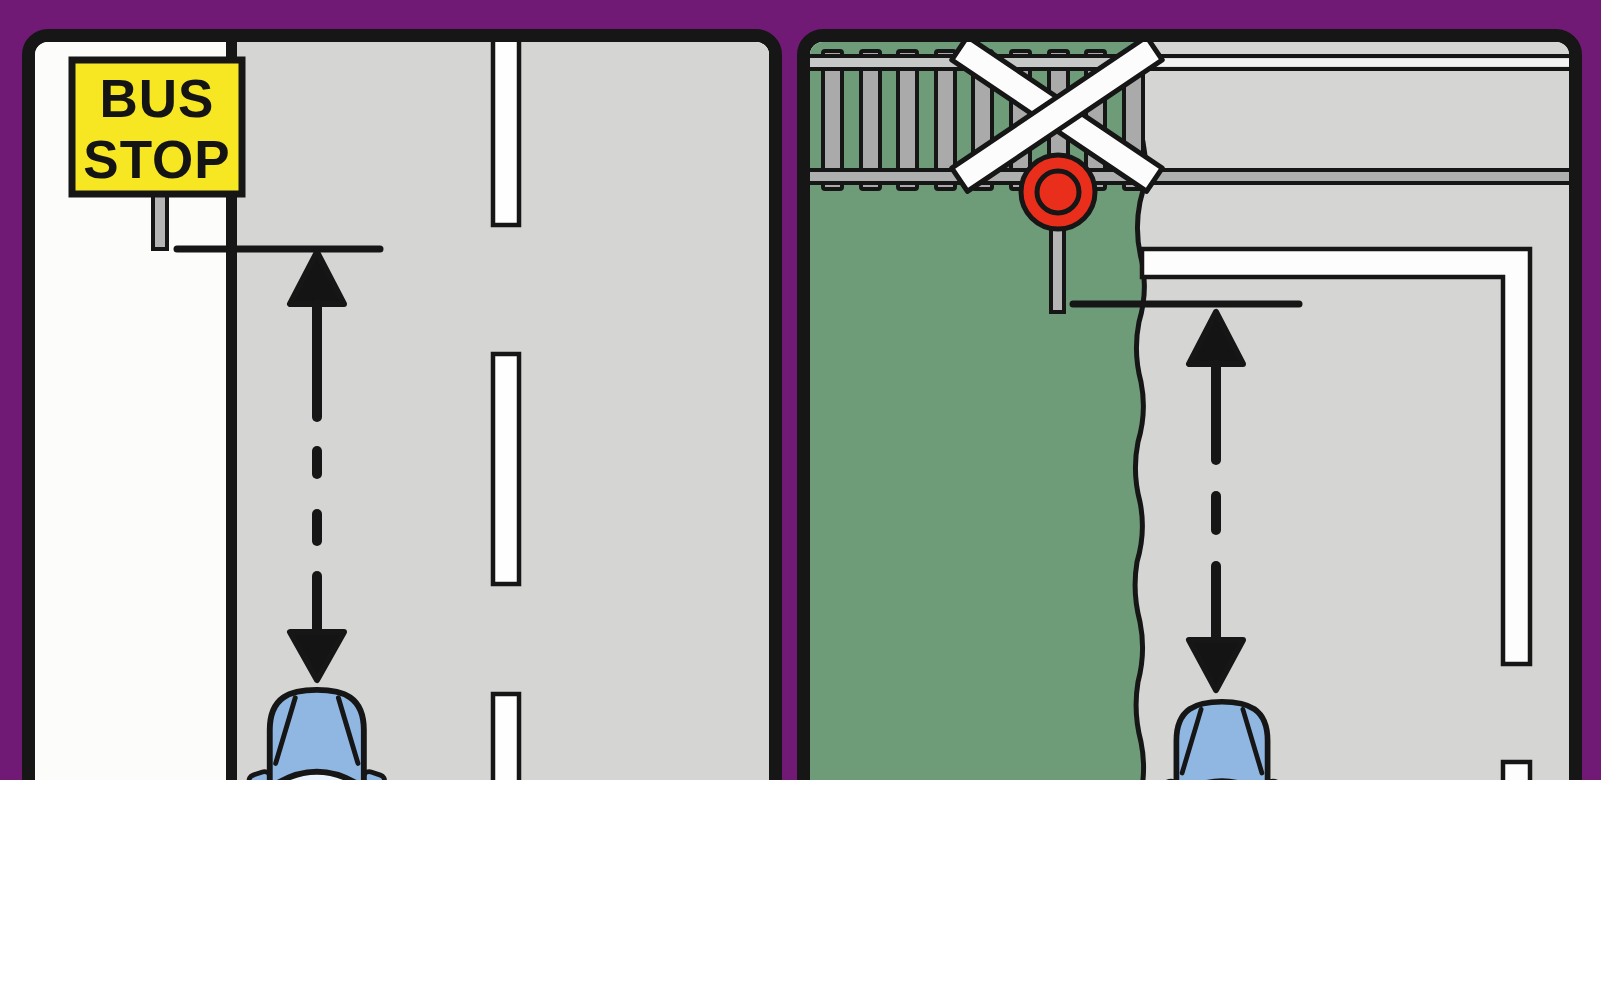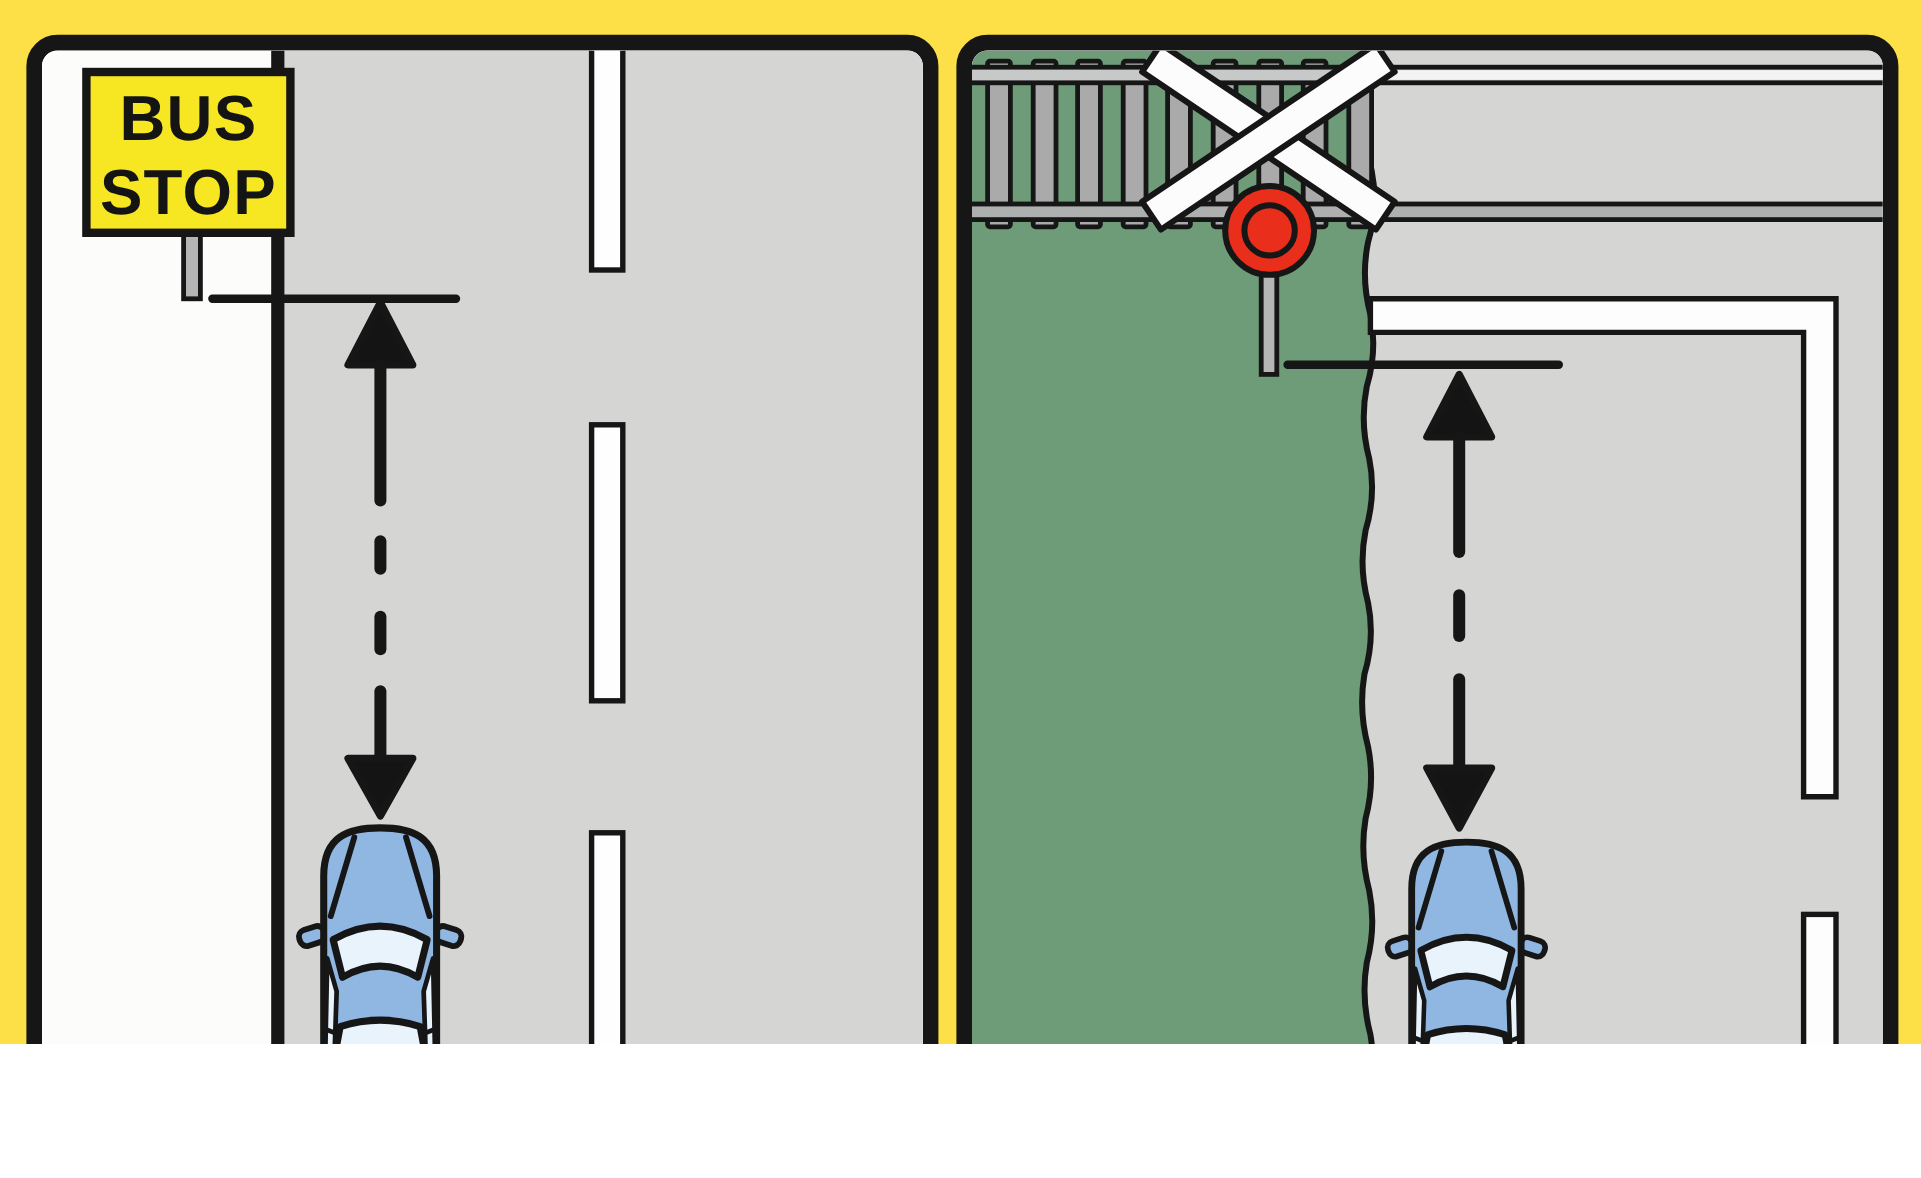--- a/index.html
+++ b/index.html
@@ -1,16 +1,16 @@
 <!DOCTYPE html>
 <html><head>
 <meta charset="utf-8">
 <style>
   html,body{margin:0;padding:0;background:#ffffff;}
-  .stage{position:relative;width:1601px;height:870px;background:#fde047;overflow:hidden;
+  .stage{position:relative;width:1601px;height:780px;background:#701a75;overflow:hidden;
          font-family:"Liberation Sans",sans-serif;}
   .panel{position:absolute;top:29px;height:893px;border:13px solid #161616;border-radius:26px;
          overflow:hidden;background:#ffffff;}
   .panel-left{left:22px;width:734px;}
   .panel-right{left:797px;width:759px;}
   .panel svg{display:block;}
   .ink{stroke:#161616;}
   .sign-text{font-family:"Liberation Sans",sans-serif;font-weight:bold;font-size:53px;letter-spacing:1px;}
 </style>
 </head>

